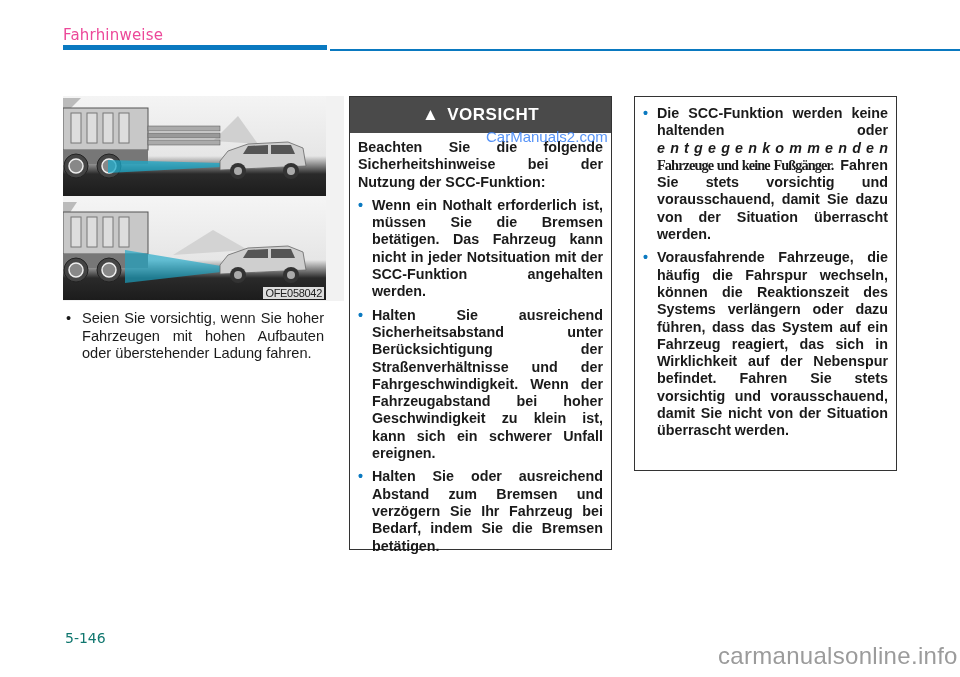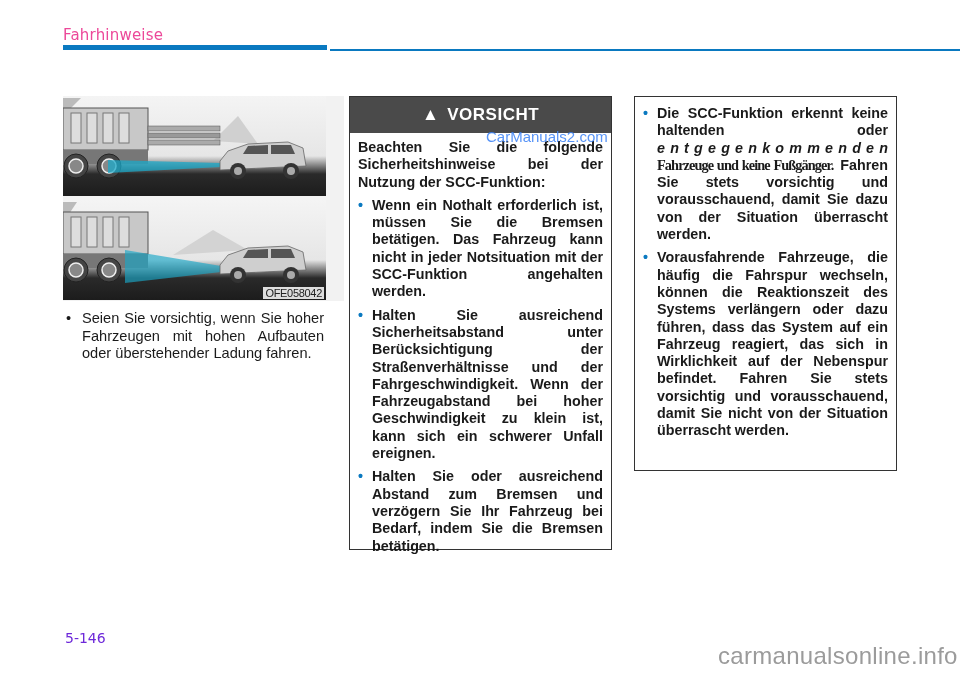--- a/index.html
+++ b/index.html
@@ -28,21 +28,21 @@
   .caution-head .warn { margin-right:8px; }
   .box-body { padding:6px 8px 0 8px; font-size:14.3px; line-height:17.3px; font-weight:bold; text-align:justify; }
   .intro { margin:0 0 6px 0; }
   .item { position:relative; padding-left:14px; margin-bottom:6px; }
   .item .dot { position:absolute; left:0; top:0; color:#0a79c0; }
   .box.right .box-body { padding-top:8px; }
   .spaced { letter-spacing:5.2px;font-style:italic; }
   .tight { letter-spacing:-0.9px; word-spacing:-2px;font-family:Liberation Serif, serif; }
 
   .watermark-top { position:absolute; left:486px; top:92px; color:#3b82f6; font-size:15px; opacity:0.85;margin-top:36px; }
-  .page-num { position:absolute; left:65px; top:630px; font-size:14px; color:#6d28d9; font-family:"DejaVu Sans", sans-serif; }
+  .page-num { position:absolute; left:65px; top:630px; font-size:14px; color:#0f766e; font-family:"DejaVu Sans", sans-serif; }
   .watermark-bottom { position:absolute; left:682px; top:642px; font-size:24px; color:#9b9b9b; letter-spacing:0.3px;margin-left:36px; }
 </style>
 </head>
 <body>
 
 <div class="section-title">Fahrhinweise</div>
 <div class="rule-thick"></div>
 <div class="rule-thin"></div>
 
 <div class="figure">
@@ -124,21 +124,21 @@
       <span class="dot">•</span>
       <span>Halten Sie oder ausreichend Abstand zum Bremsen und verzögern Sie Ihr Fahrzeug bei Bedarf, indem Sie die Bremsen betätigen.</span>
     </div>
   </div>
 </div>
 
 <div class="box right">
   <div class="box-body">
     <div class="item">
       <span class="dot">•</span>
-      <span>Die SCC-Funktion erkennt keine haltenden oder</span>
+      <span>Die SCC-Funktion werden keine haltenden oder</span>
       <span class="spaced">entgegenkommenden</span>
       <span class="tight">Fahrzeuge und keine Fußgänger.</span>
       <span>Fahren Sie stets vorsichtig und vorausschauend, damit Sie dazu von der Situation überrascht werden.</span>
     </div>
     <div class="item">
       <span class="dot">•</span>
       <span>Vorausfahrende Fahrzeuge, die häufig die Fahrspur wechseln, können die Reaktionszeit des Systems verlängern oder dazu führen, dass das System auf ein Fahrzeug reagiert, das sich in Wirklichkeit auf der Nebenspur befindet. Fahren Sie stets vorsichtig und vorausschauend, damit Sie nicht von der Situation überrascht werden.</span>
     </div>
   </div>
 </div>

